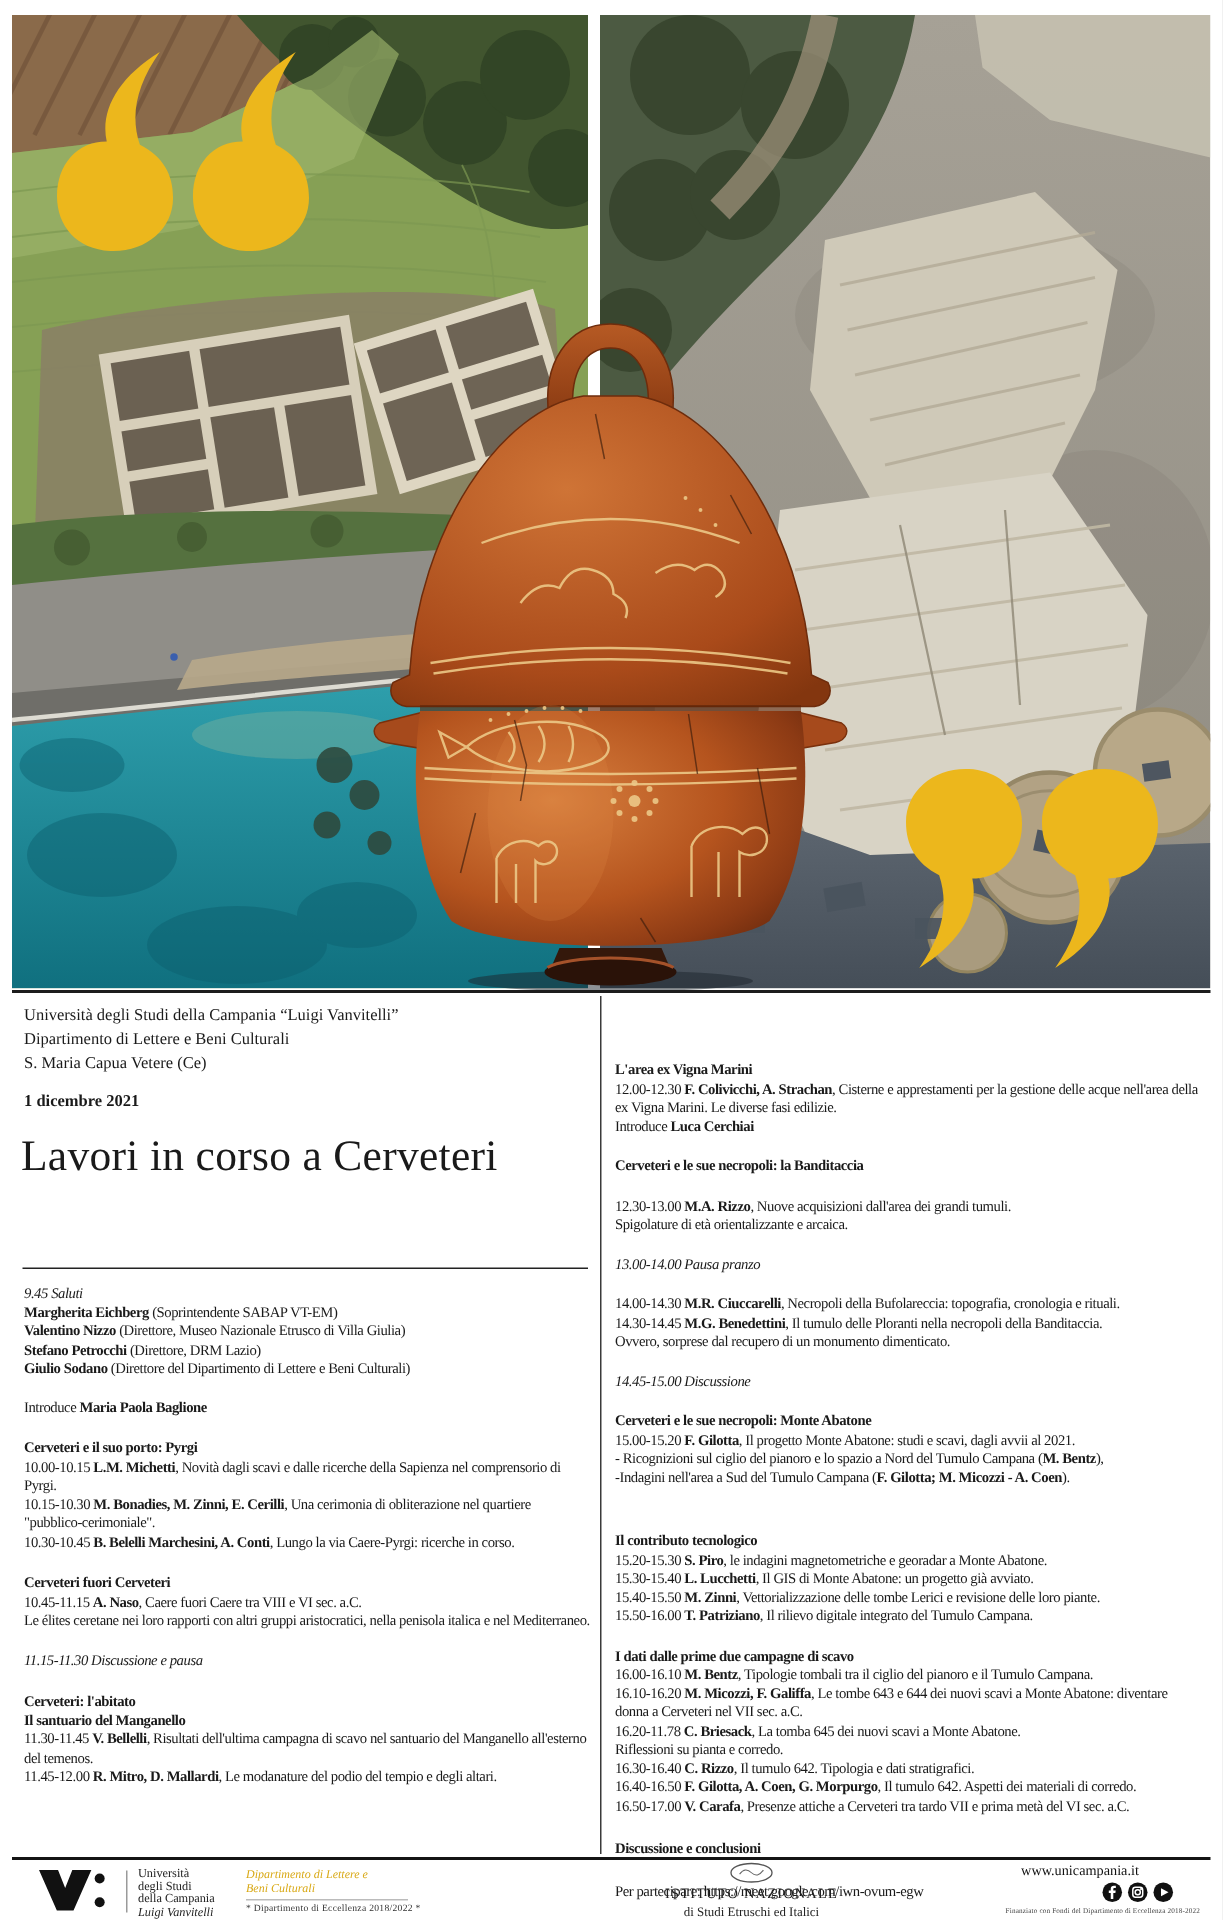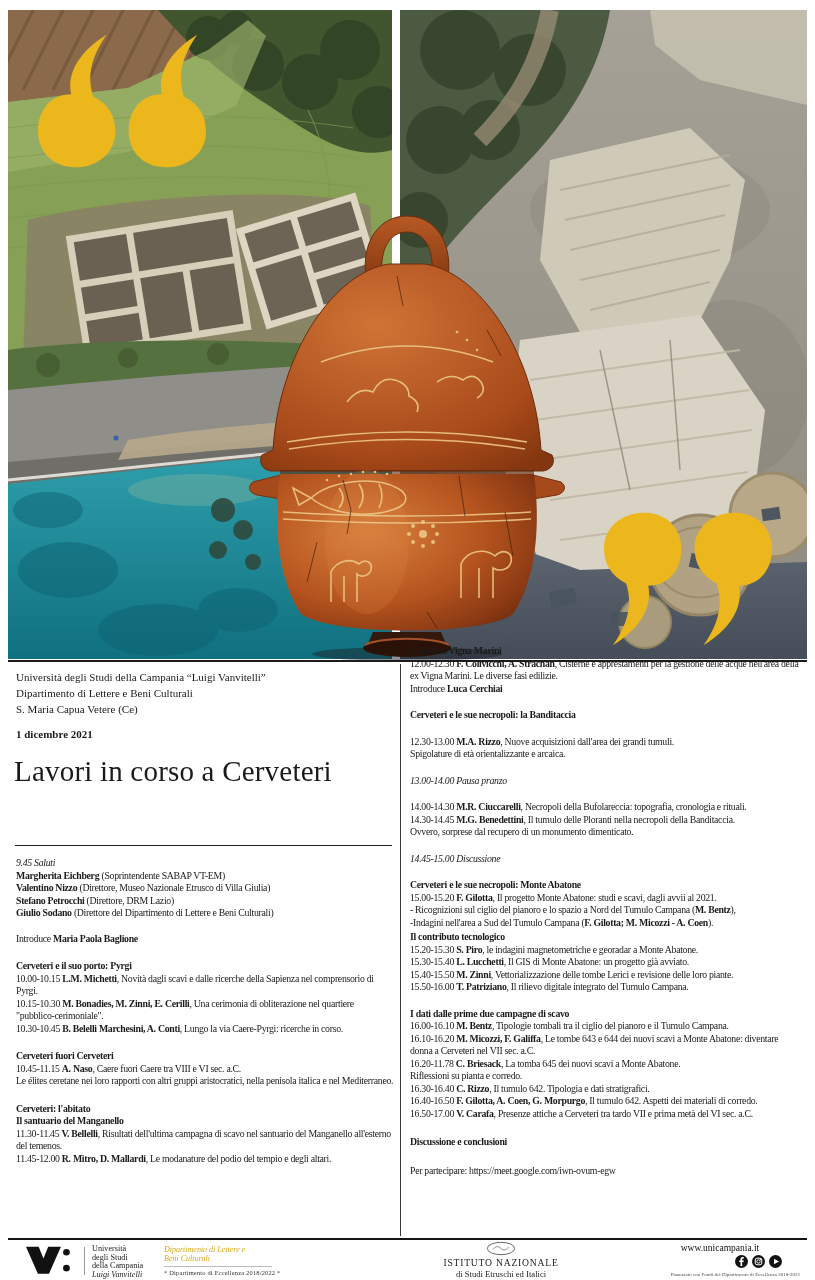--- a/index.html
+++ b/index.html
@@ -15,21 +15,21 @@
   .vase{position:absolute;left:247px;top:212px;width:320px;height:450px;}
   .rule-top{position:absolute;left:8px;top:660px;width:799px;height:2px;background:#1c1c1c;}
   .divider{position:absolute;left:400px;top:664px;width:1px;height:572px;background:#3a3a3a;}
   .rule-bottom{position:absolute;left:8px;top:1238px;width:799px;height:2px;background:#141414;}
   .affil{position:absolute;left:16px;top:669px;font-size:11px;line-height:16px;}
   .date{position:absolute;left:16px;top:728px;font-size:11px;font-weight:bold;}
   .title{position:absolute;left:14px;top:752px;font-size:29px;line-height:38px;letter-spacing:.2px;}
   .title-rule{position:absolute;left:15px;top:845px;width:377px;height:1px;background:#222;}
   .prog{position:absolute;font-size:9.8px;line-height:12.5px;letter-spacing:-0.3px;}
   .prog-left{left:16px;top:857px;width:378px;}
-  .prog-right{left:410px;top:645px;width:392px;}
+  .prog-right{left:410px;top:708px;width:392px;}
   .ln{margin:0;}
   .t-b{font-weight:bold;}
   .t-i{font-style:italic;}
   
   .f-item{position:absolute;}
   .v-logo{left:26px;top:1245px;width:46px;height:32px;}
   .f-sep{left:84px;top:1247px;width:1px;height:28px;background:#9a9a9a;}
   .uni-block{left:92px;top:1245px;font-size:8.2px;line-height:8.6px;color:#222;}
   .uni-motto{font-style:italic;}
   .dept-block{left:164px;top:1245px;width:140px;}
@@ -321,20 +321,21 @@
       <p class="ln"><span class="t-b">Stefano Petrocchi </span><span class="t-r">(Direttore, DRM Lazio)</span></p>
       <p class="ln"><span class="t-b">Giulio Sodano </span><span class="t-r">(Direttore del Dipartimento di Lettere e Beni Culturali)</span></p>
       <p class="ln" style="margin-top: 13px;"><span class="t-r">Introduce </span><span class="t-b">Maria Paola Baglione</span></p>
       <p class="ln head" style="margin-top: 15px;"><span class="t-b">Cerveteri e il suo porto: Pyrgi</span></p>
       <p class="ln"><span class="t-r">10.00-10.15 </span><span class="t-b">L.M. Michetti</span><span class="t-r">, Novità dagli scavi e dalle ricerche della Sapienza nel comprensorio di Pyrgi.</span></p>
       <p class="ln"><span class="t-r">10.15-10.30 </span><span class="t-b">M. Bonadies, M. Zinni, E. Cerilli</span><span class="t-r">, Una cerimonia di obliterazione nel quartiere "pubblico-cerimoniale".</span></p>
       <p class="ln"><span class="t-r">10.30-10.45 </span><span class="t-b">B. Belelli Marchesini, A. Conti</span><span class="t-r">, Lungo la via Caere-Pyrgi: ricerche in corso.</span></p>
       <p class="ln head" style="margin-top: 15px;"><span class="t-b">Cerveteri fuori Cerveteri</span></p>
       <p class="ln"><span class="t-r">10.45-11.15 </span><span class="t-b">A. Naso</span><span class="t-r">, Caere fuori Caere tra VIII e VI sec. a.C.</span></p>
       <p class="ln"><span class="t-r">Le élites ceretane nei loro rapporti con altri gruppi aristocratici, nella penisola italica e nel Mediterraneo.</span></p>
+      <p class="ln" style="margin-top: 14px;"><span class="t-i">11.15-11.30 Discussione e pausa</span></p>
       <p class="ln head" style="margin-top: 15px;"><span class="t-b">Cerveteri: l'abitato</span></p>
       <p class="ln head"><span class="t-b">Il santuario del Manganello</span></p>
       <p class="ln"><span class="t-r">11.30-11.45 </span><span class="t-b">V. Bellelli</span><span class="t-r">, Risultati dell'ultima campagna di scavo nel santuario del Manganello all'esterno del temenos.</span></p>
       <p class="ln"><span class="t-r">11.45-12.00 </span><span class="t-b">R. Mitro, D. Mallardi</span><span class="t-r">, Le modanature del podio del tempio e degli altari.</span></p>
     </div>
   <div class="prog prog-right">
       <p class="ln head"><span class="t-b">L'area ex Vigna Marini</span></p>
       <p class="ln"><span class="t-r">12.00-12.30 </span><span class="t-b">F. Colivicchi, A. Strachan</span><span class="t-r">, Cisterne e apprestamenti per la gestione delle acque nell'area della ex Vigna Marini. Le diverse fasi edilizie.</span></p>
       <p class="ln"><span class="t-r">Introduce </span><span class="t-b">Luca Cerchiai</span></p>
       <p class="ln head" style="margin-top: 14px;"><span class="t-b">Cerveteri e le sue necropoli: la Banditaccia</span></p>
@@ -342,21 +343,21 @@
       <p class="ln"><span class="t-r">Spigolature di età orientalizzante e arcaica.</span></p>
       <p class="ln" style="margin-top: 14px;"><span class="t-i">13.00-14.00 Pausa pranzo</span></p>
       <p class="ln" style="margin-top: 14px;"><span class="t-r">14.00-14.30 </span><span class="t-b">M.R. Ciuccarelli</span><span class="t-r">, Necropoli della Bufolareccia: topografia, cronologia e rituali.</span></p>
       <p class="ln"><span class="t-r">14.30-14.45 </span><span class="t-b">M.G. Benedettini</span><span class="t-r">, Il tumulo delle Ploranti nella necropoli della Banditaccia.</span></p>
       <p class="ln"><span class="t-r">Ovvero, sorprese dal recupero di un monumento dimenticato.</span></p>
       <p class="ln" style="margin-top: 14px;"><span class="t-i">14.45-15.00 Discussione</span></p>
       <p class="ln head" style="margin-top: 14px;"><span class="t-b">Cerveteri e le sue necropoli: Monte Abatone</span></p>
       <p class="ln"><span class="t-r">15.00-15.20 </span><span class="t-b">F. Gilotta</span><span class="t-r">, Il progetto Monte Abatone: studi e scavi, dagli avvii al 2021.</span></p>
       <p class="ln"><span class="t-r">- Ricognizioni sul ciglio del pianoro e lo spazio a Nord del Tumulo Campana (</span><span class="t-b">M. Bentz</span><span class="t-r">),</span></p>
       <p class="ln"><span class="t-r">-Indagini nell'area a Sud del Tumulo Campana (</span><span class="t-b">F. Gilotta; M. Micozzi - A. Coen</span><span class="t-r">).</span></p>
-      <p class="ln head" style="margin-top: 2px;"><span class="t-b">Il contributo tecnologico</span></p>
+      <p class="ln head" style="margin-top: 30px;"><span class="t-b">Il contributo tecnologico</span></p>
       <p class="ln"><span class="t-r">15.20-15.30 </span><span class="t-b">S. Piro</span><span class="t-r">, le indagini magnetometriche e georadar a Monte Abatone.</span></p>
       <p class="ln"><span class="t-r">15.30-15.40 </span><span class="t-b">L. Lucchetti</span><span class="t-r">, Il GIS di Monte Abatone: un progetto già avviato.</span></p>
       <p class="ln"><span class="t-r">15.40-15.50 </span><span class="t-b">M. Zinni</span><span class="t-r">, Vettorializzazione delle tombe Lerici e revisione delle loro piante.</span></p>
       <p class="ln"><span class="t-r">15.50-16.00 </span><span class="t-b">T. Patriziano</span><span class="t-r">, Il rilievo digitale integrato del Tumulo Campana.</span></p>
       <p class="ln head" style="margin-top: 14px;"><span class="t-b">I dati dalle prime due campagne di scavo</span></p>
       <p class="ln"><span class="t-r">16.00-16.10 </span><span class="t-b">M. Bentz</span><span class="t-r">, Tipologie tombali tra il ciglio del pianoro e il Tumulo Campana.</span></p>
       <p class="ln"><span class="t-r">16.10-16.20 </span><span class="t-b">M. Micozzi, F. Galiffa</span><span class="t-r">, Le tombe 643 e 644 dei nuovi scavi a Monte Abatone: diventare donna a Cerveteri nel VII sec. a.C.</span></p>
       <p class="ln"><span class="t-r">16.20-11.78 </span><span class="t-b">C. Briesack</span><span class="t-r">, La tomba 645 dei nuovi scavi a Monte Abatone.</span></p>
       <p class="ln"><span class="t-r">Riflessioni su pianta e corredo.</span></p>
       <p class="ln"><span class="t-r">16.30-16.40 </span><span class="t-b">C. Rizzo</span><span class="t-r">, Il tumulo 642. Tipologia e dati stratigrafici.</span></p>

